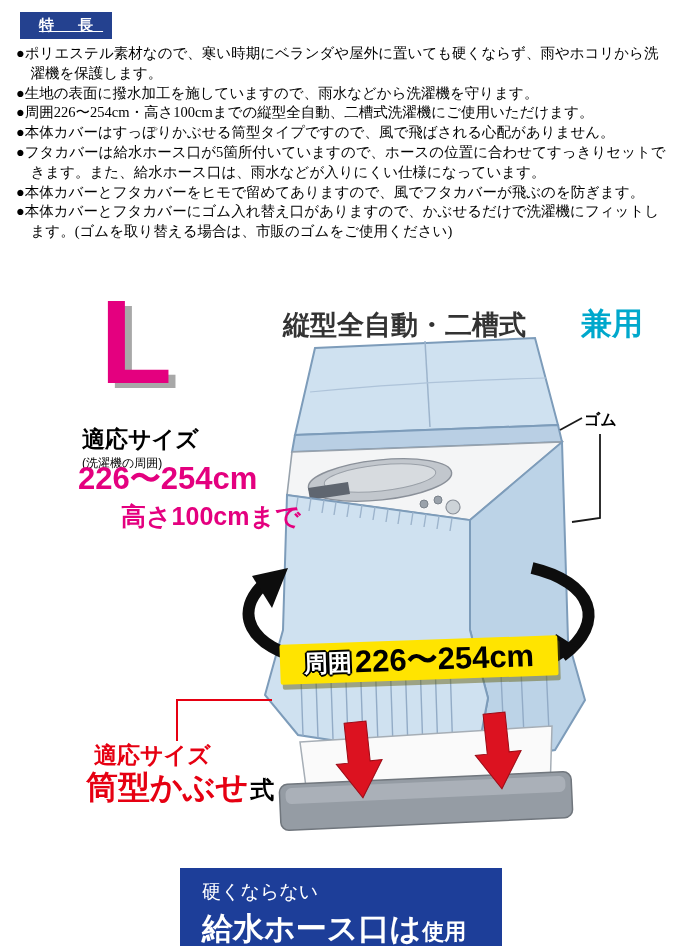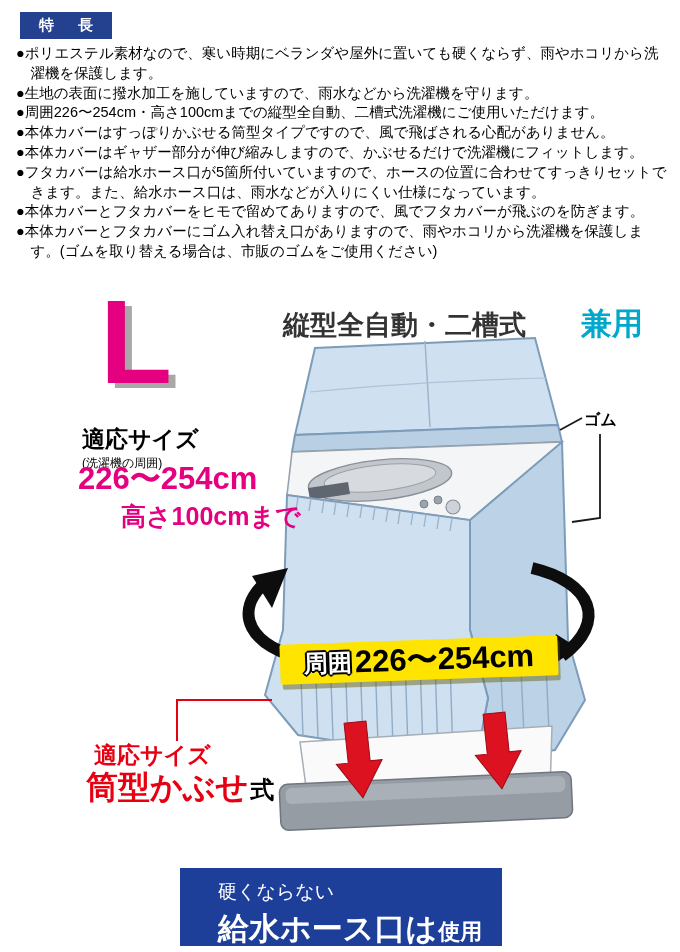--- a/index.html
+++ b/index.html
@@ -7,26 +7,26 @@
   .page {
     position:relative; width:680px; height:952px; background:#ffffff;
     font-family:"Liberation Sans","DejaVu Sans",sans-serif; color:#000;
     overflow:hidden;
   }
   
   .feature-badge {
     position:absolute; left:20px; top:12px; width:92px; height:27px;
     background:#24418f; color:#fff; font-size:15px; font-weight:bold;
     display:flex; align-items:center; justify-content:center;
-    letter-spacing:10px; padding-left:10px;
+    letter-spacing:10px; padding-left:10px;text-decoration:underline;
   }
   
   .features {
     position:absolute; left:16px; top:44px; width:652px;
-    font-size:14.5px; line-height:19.8px; color:#000; font-weight:500;
+    font-size:14.5px; line-height:19.8px; color:#000; font-weight:500;font-family:Liberation Serif, serif;
   }
   .feat { padding-left:14.5px; text-indent:-14.5px; }
 
   
   .size-letter {
     position:absolute; left:100px; top:283px;
     font-size:118px; line-height:118px; font-weight:bold; color:#e4007f;
     text-shadow:7px 5px 0 #a8a8a8;
   }
   .type-row {
@@ -63,45 +63,44 @@
     border-left:2px solid #e60012; border-top:2px solid #e60012;
   }
   .wind-label { position:absolute; left:94px; top:740px; font-size:23px; font-weight:bold; color:#e60012; white-space:nowrap; }
   .tube-row { position:absolute; left:86px; top:766px; display:flex; align-items:baseline; white-space:nowrap;justify-content:flex-end; }
   .tube-main { font-size:32px; font-weight:bold; color:#e60012; }
   .tube-suffix { font-size:24px; font-weight:bold; color:#000; margin-left:2px; }
 
   
   .footer-box {
     position:absolute; left:180px; top:868px; width:322px; height:78px;
-    background:#1d3e99; color:#fff; padding:11px 0 0 38px;
+    background:#1d3e99; color:#fff; padding:11px 0 0 22px;
   }
   .footer-line1 { font-size:19px; }
   .footer-line2 { display:flex; align-items:baseline; margin-top:3px; white-space:nowrap; }
   .footer-line2-main { font-size:31px; font-weight:bold; }
   .footer-line2-suffix { font-size:22px; font-weight:bold; margin-left:1px; }
 
   .illustration { position:absolute; left:200px; top:330px; width:480px; height:520px; }
 </style>
 </head>
 <body>
 
 <div class="page">
 
   <div class="feature-badge">特 長</div>
 
   <div class="features">
     <div class="feat">●ポリエステル素材なので、寒い時期にベランダや屋外に置いても硬くならず、雨やホコリから洗濯機を保護します。</div>
     <div class="feat">●生地の表面に撥水加工を施していますので、雨水などから洗濯機を守ります。</div>
     <div class="feat">●周囲226〜254cm・高さ100cmまでの縦型全自動、二槽式洗濯機にご使用いただけます。</div>
     <div class="feat">●本体カバーはすっぽりかぶせる筒型タイプですので、風で飛ばされる心配がありません。</div>
-    <div class="feat">●本体カバーはギャザー部分が伸び縮みしますので、かぶせるだけで洗濯機にフィットします。</div>
     <div class="feat">●フタカバーは給水ホース口が5箇所付いていますので、ホースの位置に合わせてすっきりセットできます。また、給水ホース口は、雨水などが入りにくい仕様になっています。</div>
     <div class="feat">●本体カバーとフタカバーをヒモで留めてありますので、風でフタカバーが飛ぶのを防ぎます。</div>
-    <div class="feat">●本体カバーとフタカバーにゴム入れ替え口がありますので、雨やホコリから洗濯機を保護します。(ゴムを取り替える場合は、市販のゴムをご使用ください)</div>
+    <div class="feat">●本体カバーとフタカバーにゴム入れ替え口がありますので、かぶせるだけで洗濯機にフィットします。(ゴムを取り替える場合は、市販のゴムをご使用ください)</div>
   </div>
 
   <svg class="illustration" viewBox="0 0 480 520">
 
     <g>
       <polygon points="95,105 115,18 335,8 358,95" fill="#cfe1f0" stroke="#7d9cba" stroke-width="2"></polygon>
       <line x1="225" y1="11" x2="230" y2="97" stroke="#9db4cc" stroke-width="1.5"></line>
       <path d="M110,62 C 190,54 270,50 346,48" stroke="#aec3d9" stroke-width="1.2" fill="none"></path>
       <polygon points="95,105 358,95 362,112 92,122" fill="#b9cfe4" stroke="#7d9cba" stroke-width="2"></polygon>
       <path d="M105,122 l-2,9 M125,121 l-2,9 M145,120 l-2,9 M165,119 l-2,9 M185,118 l-2,9 M205,118 l-2,9 M225,117 l-2,9 M245,116 l-2,9 M265,115 l-2,9 M285,115 l-2,9 M305,114 l-2,9 M325,113 l-2,9 M345,112 l-2,9" stroke="#8fa6c0" stroke-width="1.3" fill="none"></path>

